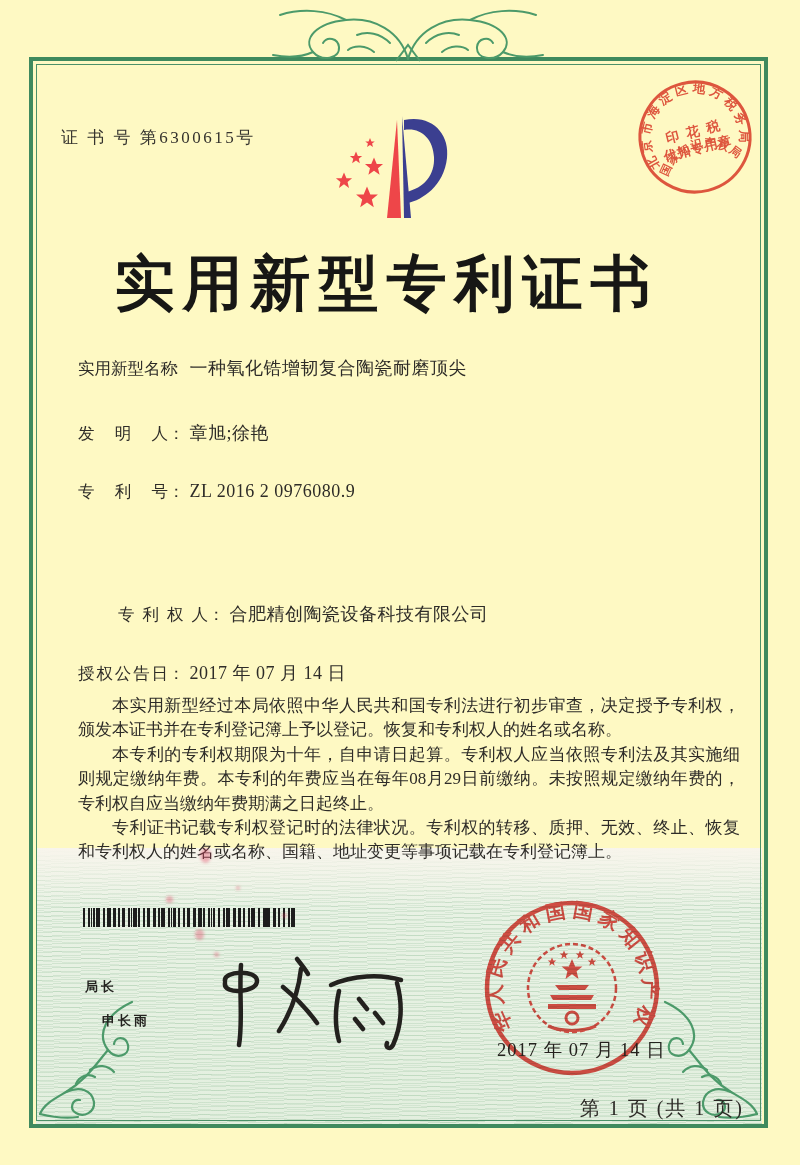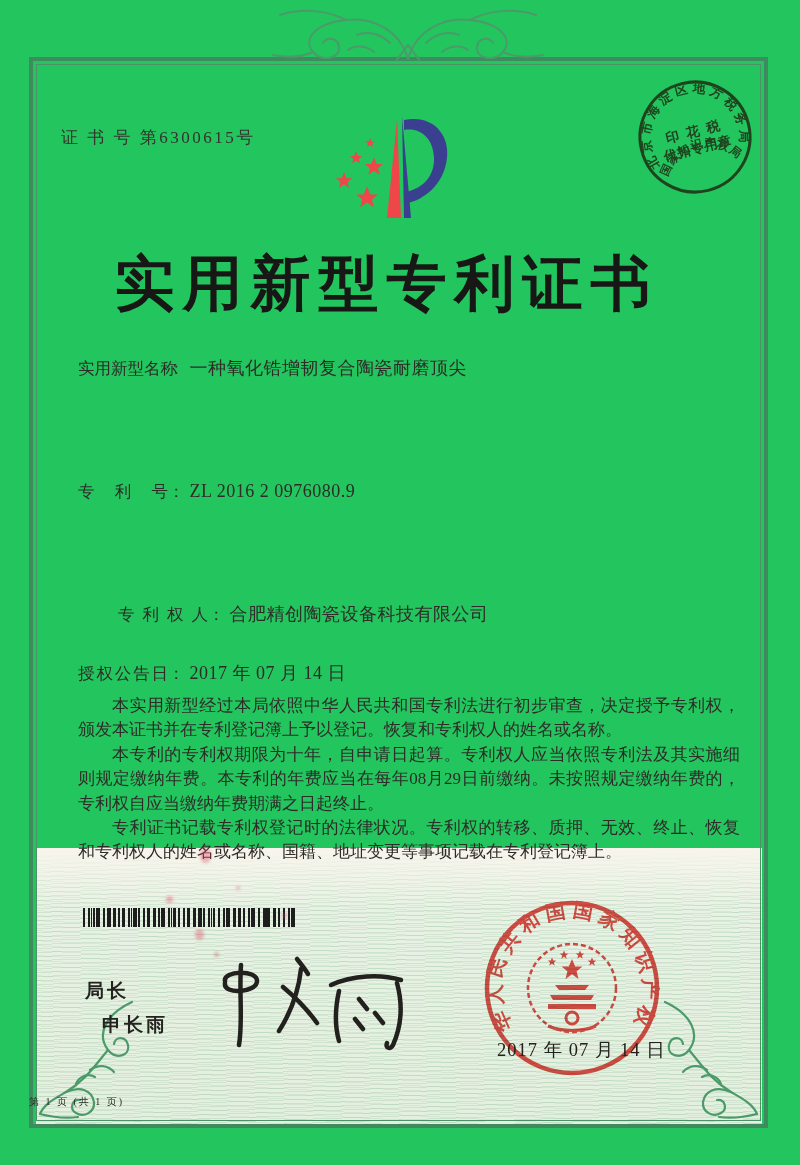--- a/index.html
+++ b/index.html
@@ -1,17 +1,17 @@
 <!DOCTYPE html>
 <html><head>
 <meta charset="utf-8">
 <style>
   html,body{margin:0;padding:0;}
   body{width:800px;height:1165px;font-family:"Liberation Serif",serif;}
-  .paper{position:relative;width:800px;height:1165px;background:#22c55e;overflow:hidden;}
+  .paper{position:relative;width:800px;height:1165px;background:#fef9c3;overflow:hidden;}
   .abs{position:absolute;}
 
   
   .green-zone{left:36px;top:848px;width:726px;height:277px;
     background:
       repeating-linear-gradient(178deg, rgba(124,178,134,.22) 0 1px, rgba(124,178,134,0) 1px 4px),
       repeating-linear-gradient(183deg, rgba(124,178,134,.16) 0 1px, rgba(124,178,134,0) 1px 5px),
       linear-gradient(#eaf3e6,#e3efdf);}
   .green-zone::after{content:"";position:absolute;left:0;top:0;right:0;height:60px;
     background:linear-gradient(#f8f5ec, rgba(248,245,236,0));}
@@ -31,24 +31,24 @@
 
   .paras{left:78px;width:662px;top:694px;}
   .paras p{margin:0;text-indent:34px;font-size:17px;line-height:24.4px;color:#2e2c28;text-align:justify;}
 
   .barcode{left:83px;top:908px;width:214px;height:19px;
     background-image:
       repeating-linear-gradient(90deg,#1d1d1d 0 2px,transparent 2px 5px),
       repeating-linear-gradient(90deg,#1d1d1d 0 1px,transparent 1px 8px),
       repeating-linear-gradient(90deg,#1d1d1d 0 2px,transparent 2px 13px);}
 
-  .officer{font-family:Liberation Mono, monospace;font-weight:700;font-size:19px;
+  .officer{font-family:Liberation Mono, monospace;font-weight:700;font-size:13px;
     color:#23221f;letter-spacing:3px;white-space:nowrap;}
   .seal-date{left:497px;top:1037px;font-size:18.5px;letter-spacing:1px;color:#23211d;z-index:6;white-space:nowrap;}
-  .footer{left:29px;width:715px;top:1095px;text-align:left;font-size:10px;letter-spacing:2px;color:#2c2a26;}
+  .footer{left:29px;width:715px;top:1095px;text-align:right;font-size:20px;letter-spacing:2px;color:#2c2a26;}
 
   .stamp{mix-blend-mode:multiply;opacity:.92;}
   .sm{position:absolute;border-radius:50%;background:rgba(223,66,96,.38);filter:blur(1.5px);}
 
   svg text{font-family:"Liberation Serif",serif;}
 </style>
 </head>
 <body>
 
 <div class="paper">
@@ -108,20 +108,23 @@
       <use href="#st" transform="translate(40,57) scale(0.95)"></use>
       <use href="#st" transform="translate(10,71) scale(0.85)"></use>
       <use href="#st" transform="translate(33,88) scale(1.15)"></use>
     </g>
   </svg>
 
   <div class="abs title">实用新型专利证书</div>
 
   <div class="abs frow" style="top:356px;">
     <span class="flabel">实用新型名称</span><span class="fcolon">：</span><span class="fvalue">一种氧化锆增韧复合陶瓷耐磨顶尖</span>
+  </div>
+  <div class="abs frow" style="top:421px;">
+    <span class="flabel">发明人</span><span class="fcolon">：</span><span class="fvalue">章旭;徐艳</span>
   </div>
   <div class="abs frow" style="top:481px;">
     <span class="flabel">专利号</span><span class="fcolon">：</span><span class="fvalue">ZL 2016 2 0976080.9</span>
   </div>
   <div class="abs frow" style="top:602px;margin-left:40px;">
     <span class="flabel">专利权人</span><span class="fcolon">：</span><span class="fvalue">合肥精创陶瓷设备科技有限公司</span>
   </div>
   <div class="abs frow" style="top:661px;">
     <span class="flabel">授权公告日</span><span class="fcolon">：</span><span class="fvalue">2017 年 07 月 14 日</span>
   </div>

